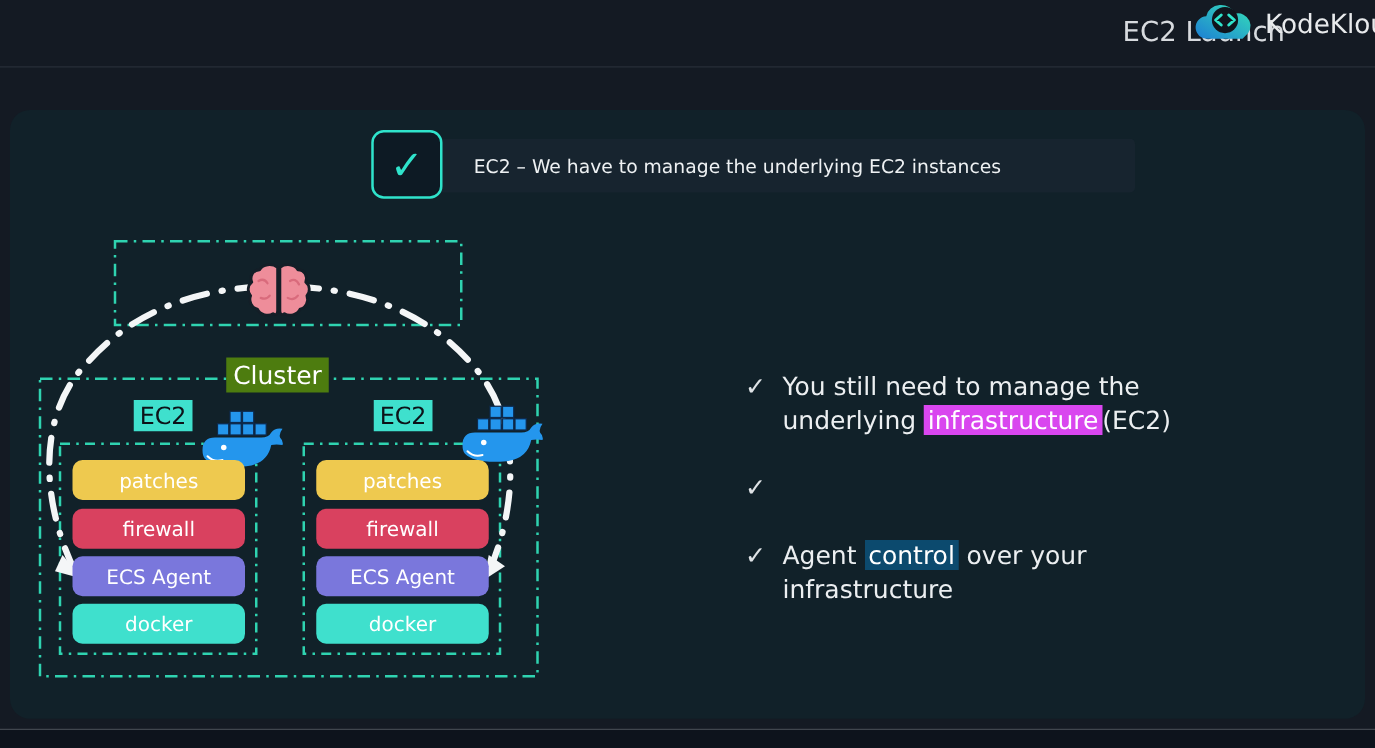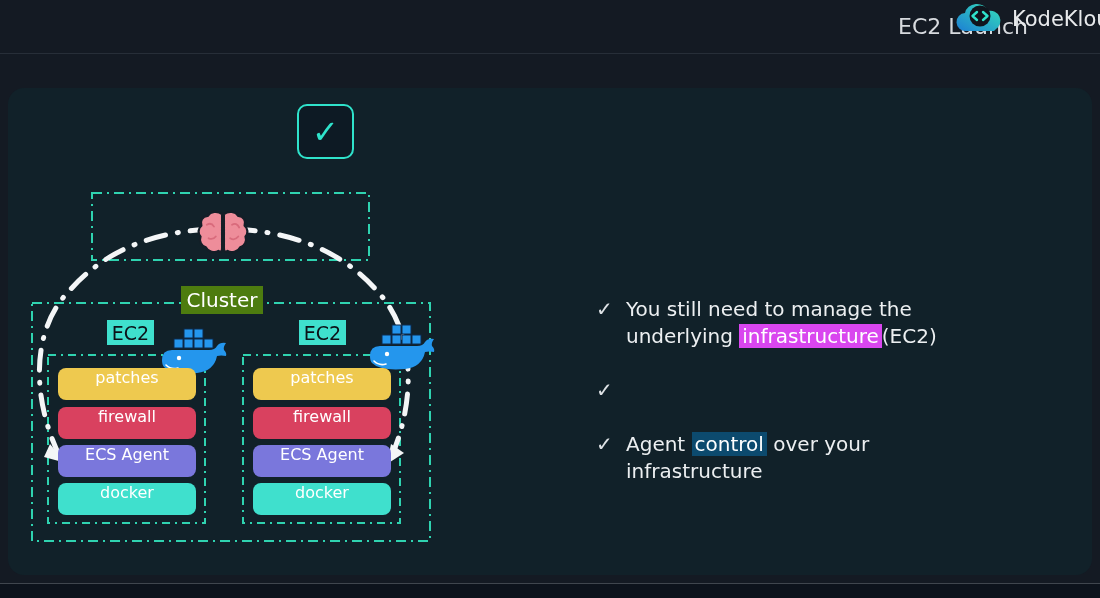--- a/index.html
+++ b/index.html
@@ -48,21 +48,21 @@
     position:absolute; z-index:3; display:flex; align-items:center; justify-content:center;
     color:#fff;
   }
   .lbl-control-plane { left:126px; top:176px; width:208px; height:30px; font-size:20px; }
   .lbl-cluster       { left:181px; top:286px; width:82px;  height:28px; font-size:20px; }
   .lbl-ec2           { width:47px; height:25px; font-size:19px; color:#0c1218; }
   .lbl-ec2-left  { left:107px; top:320px; }
   .lbl-ec2-right { left:299px; top:320px; }
   .row-chip {
     position:absolute; width:138px; height:32px; border-radius:8px; z-index:3;
-    display:flex; align-items:flex-start; justify-content:center;
+    display:flex; align-items:center; justify-content:center;
     color:#fff; font-size:16px;
   }
   .icon-abs { position:absolute; z-index:3; }
   
   .bullets { position:absolute; left:596px; top:296px; width:372px; z-index:3; }
   .bullet { display:flex; margin-bottom:27px; color:#eceff1; font-size:20px; line-height:27px; }
   .bullet .tick { width:30px; flex:0 0 30px; color:#dfe3e6; }
   .hl { color:#fff; padding:0 3px; }
   
   .footer-line { position:absolute; left:0; top:583px; width:1100px; height:1px; background:#40464e; z-index:5; }
@@ -86,20 +86,23 @@
         <path d="M12,28 a9,9 0 0 1 -1,-18 a12,11 0 0 1 23,-2 a10,10 0 0 1 8,18 l-2,2 Z" fill="url(#cg)"></path>
         <circle cx="26" cy="13" r="10.5" fill="#10151d"></circle>
         <path d="M23,9 l-4.5,4 4.5,4 M29,9 l4.5,4 -4.5,4" stroke="#2fe3cb" stroke-width="2.4" fill="none" stroke-linecap="round" stroke-linejoin="round"></path>
       </svg>
       <div class="brand-text">KodeKloud</div>
     </div>
   </div>
 
   <div class="panel"></div>
 
+  <div class="callout-bar">
+    <span>EC2 – We have to manage the underlying EC2 instances</span>
+  </div>
   <div class="callout-check">
     <span>✓</span>
   </div>
 
   <svg class="diagram-svg" viewBox="0 0 1100 598">
 
     <rect x="92" y="193" width="277" height="67" fill="none" stroke="#2fd3b0" stroke-width="2" stroke-dasharray="10 5 2 5"></rect>
 
     <rect x="32" y="303" width="398" height="238" fill="none" stroke="#2fd3b0" stroke-width="2" stroke-dasharray="10 5 2 5"></rect>
 

